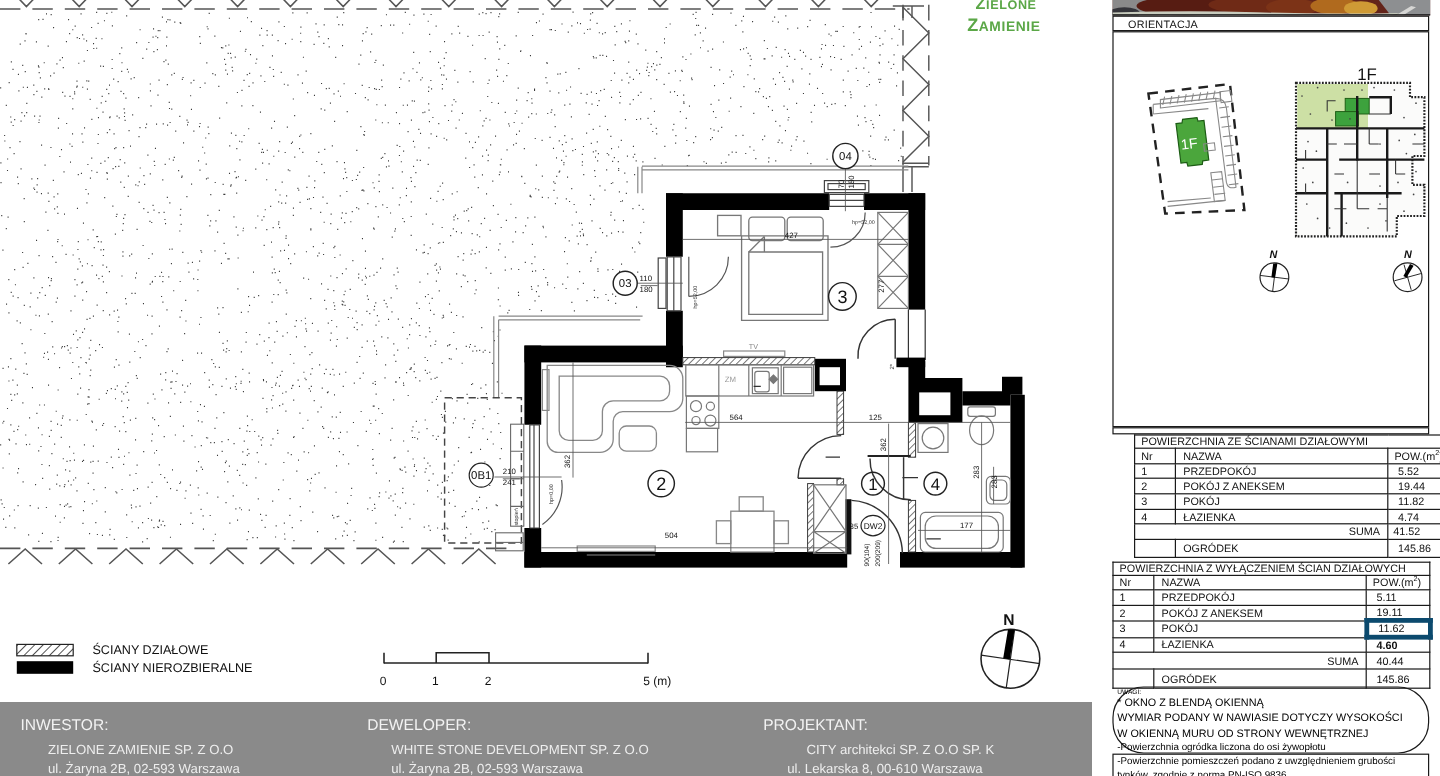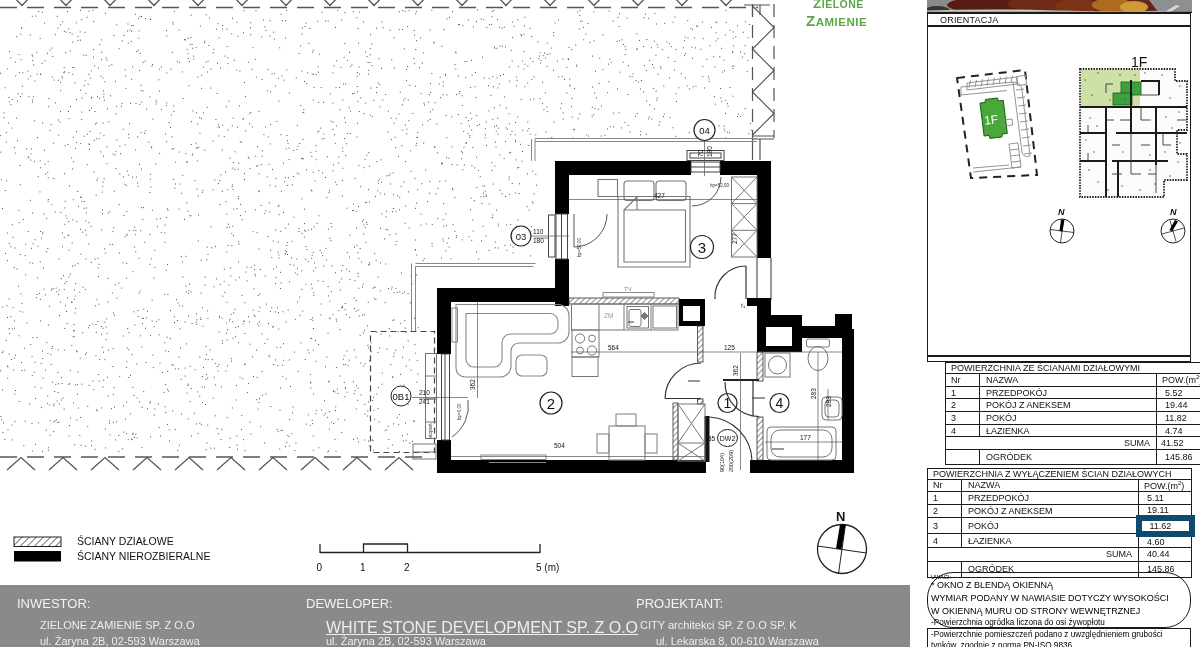--- a/index.html
+++ b/index.html
@@ -554,26 +554,26 @@
           <td style="border:1px solid #1a1a1a;padding:0 0 0 8px;">5.11</td>
         </tr>
 <tr>
           <td style="border:1px solid #1a1a1a;height:11.7px;padding:0 0 0 5px;">2</td>
           <td style="border:1px solid #1a1a1a;padding:0 0 0 6px;">POKÓJ Z ANEKSEM</td>
           <td style="border:1px solid #1a1a1a;padding:0 0 0 8px;">19.11</td>
         </tr>
 <tr>
           <td style="border:1px solid #1a1a1a;height:11.7px;padding:0 0 0 5px;">3</td>
           <td style="border:1px solid #1a1a1a;padding:0 0 0 6px;">POKÓJ</td>
-          <td style="border:6px solid #0c4a6e;padding:0 0 0 8px;">11.62</td>
+          <td style="border:4px solid #0c4a6e;padding:0 0 0 8px;">11.62</td>
         </tr>
 <tr>
           <td style="border:1px solid #1a1a1a;height:11.7px;padding:0 0 0 5px;">4</td>
           <td style="border:1px solid #1a1a1a;padding:0 0 0 6px;">ŁAZIENKA</td>
-          <td style="border:1px solid #1a1a1a;padding:0 0 0 8px;">4.60</td>
+          <td style="border:1px solid #1a1a1a;padding:0 0 0 8px;font-weight:bold;">4.60</td>
         </tr>
 <tr>
           <td colspan="2" style="border:1px solid #1a1a1a;height:13px;padding:0 6px 0 0;text-align:right;">SUMA</td>
           <td style="border:1px solid #1a1a1a;padding:0 0 0 8px;">40.44</td>
         </tr>
 <tr>
           <td style="border:1px solid #1a1a1a;height:13px;"></td>
           <td style="border:1px solid #1a1a1a;padding:0 0 0 6px;">OGRÓDEK</td>
           <td style="border:1px solid #1a1a1a;padding:0 0 0 8px;">145.86</td>
         </tr>
@@ -593,18 +593,18 @@
 <div style="font-size:8.2px;margin:2px 0 0 3px;">tynków, zgodnie z normą PN-ISO 9836</div>
 </div>
 
 <div class="abs" style="left:0;top:585px;width:910px;height:62px;background:#8a8a8a;"></div>
 
 <div class="abs" style="left:17px;top:596px;color:#f2f2f2;font-size:13px;">INWESTOR:</div>
 <div class="abs" style="left:40px;top:619px;color:#eee;font-size:11px;">ZIELONE ZAMIENIE SP. Z O.O</div>
 <div class="abs" style="left:40px;top:635px;color:#eee;font-size:11px;">ul. Żaryna 2B, 02-593 Warszawa</div>
 
 <div class="abs" style="left:306px;top:596px;color:#f2f2f2;font-size:13px;">DEWELOPER:</div>
-<div class="abs" style="left:326px;top:619px;color:#eee;font-size:16px;text-decoration:underline;">WHITE STONE DEVELOPMENT SP. Z O.O</div>
+<div class="abs" style="left:326px;top:619px;color:#eee;font-size:11px;">WHITE STONE DEVELOPMENT SP. Z O.O</div>
 <div class="abs" style="left:326px;top:635px;color:#eee;font-size:11px;">ul. Żaryna 2B, 02-593 Warszawa</div>
 
 <div class="abs" style="left:636px;top:596px;color:#f2f2f2;font-size:13px;">PROJEKTANT:</div>
-<div class="abs" style="left:640px;top:619px;color:#eee;font-size:11px;text-align:right;">CITY architekci SP. Z O.O SP. K</div>
+<div class="abs" style="left:672px;top:619px;color:#eee;font-size:11px;text-align:right;">CITY architekci SP. Z O.O SP. K</div>
 <div class="abs" style="left:656px;top:635px;color:#eee;font-size:11px;">ul. Lekarska 8, 00-610 Warszawa</div>
 
 </body></html>

